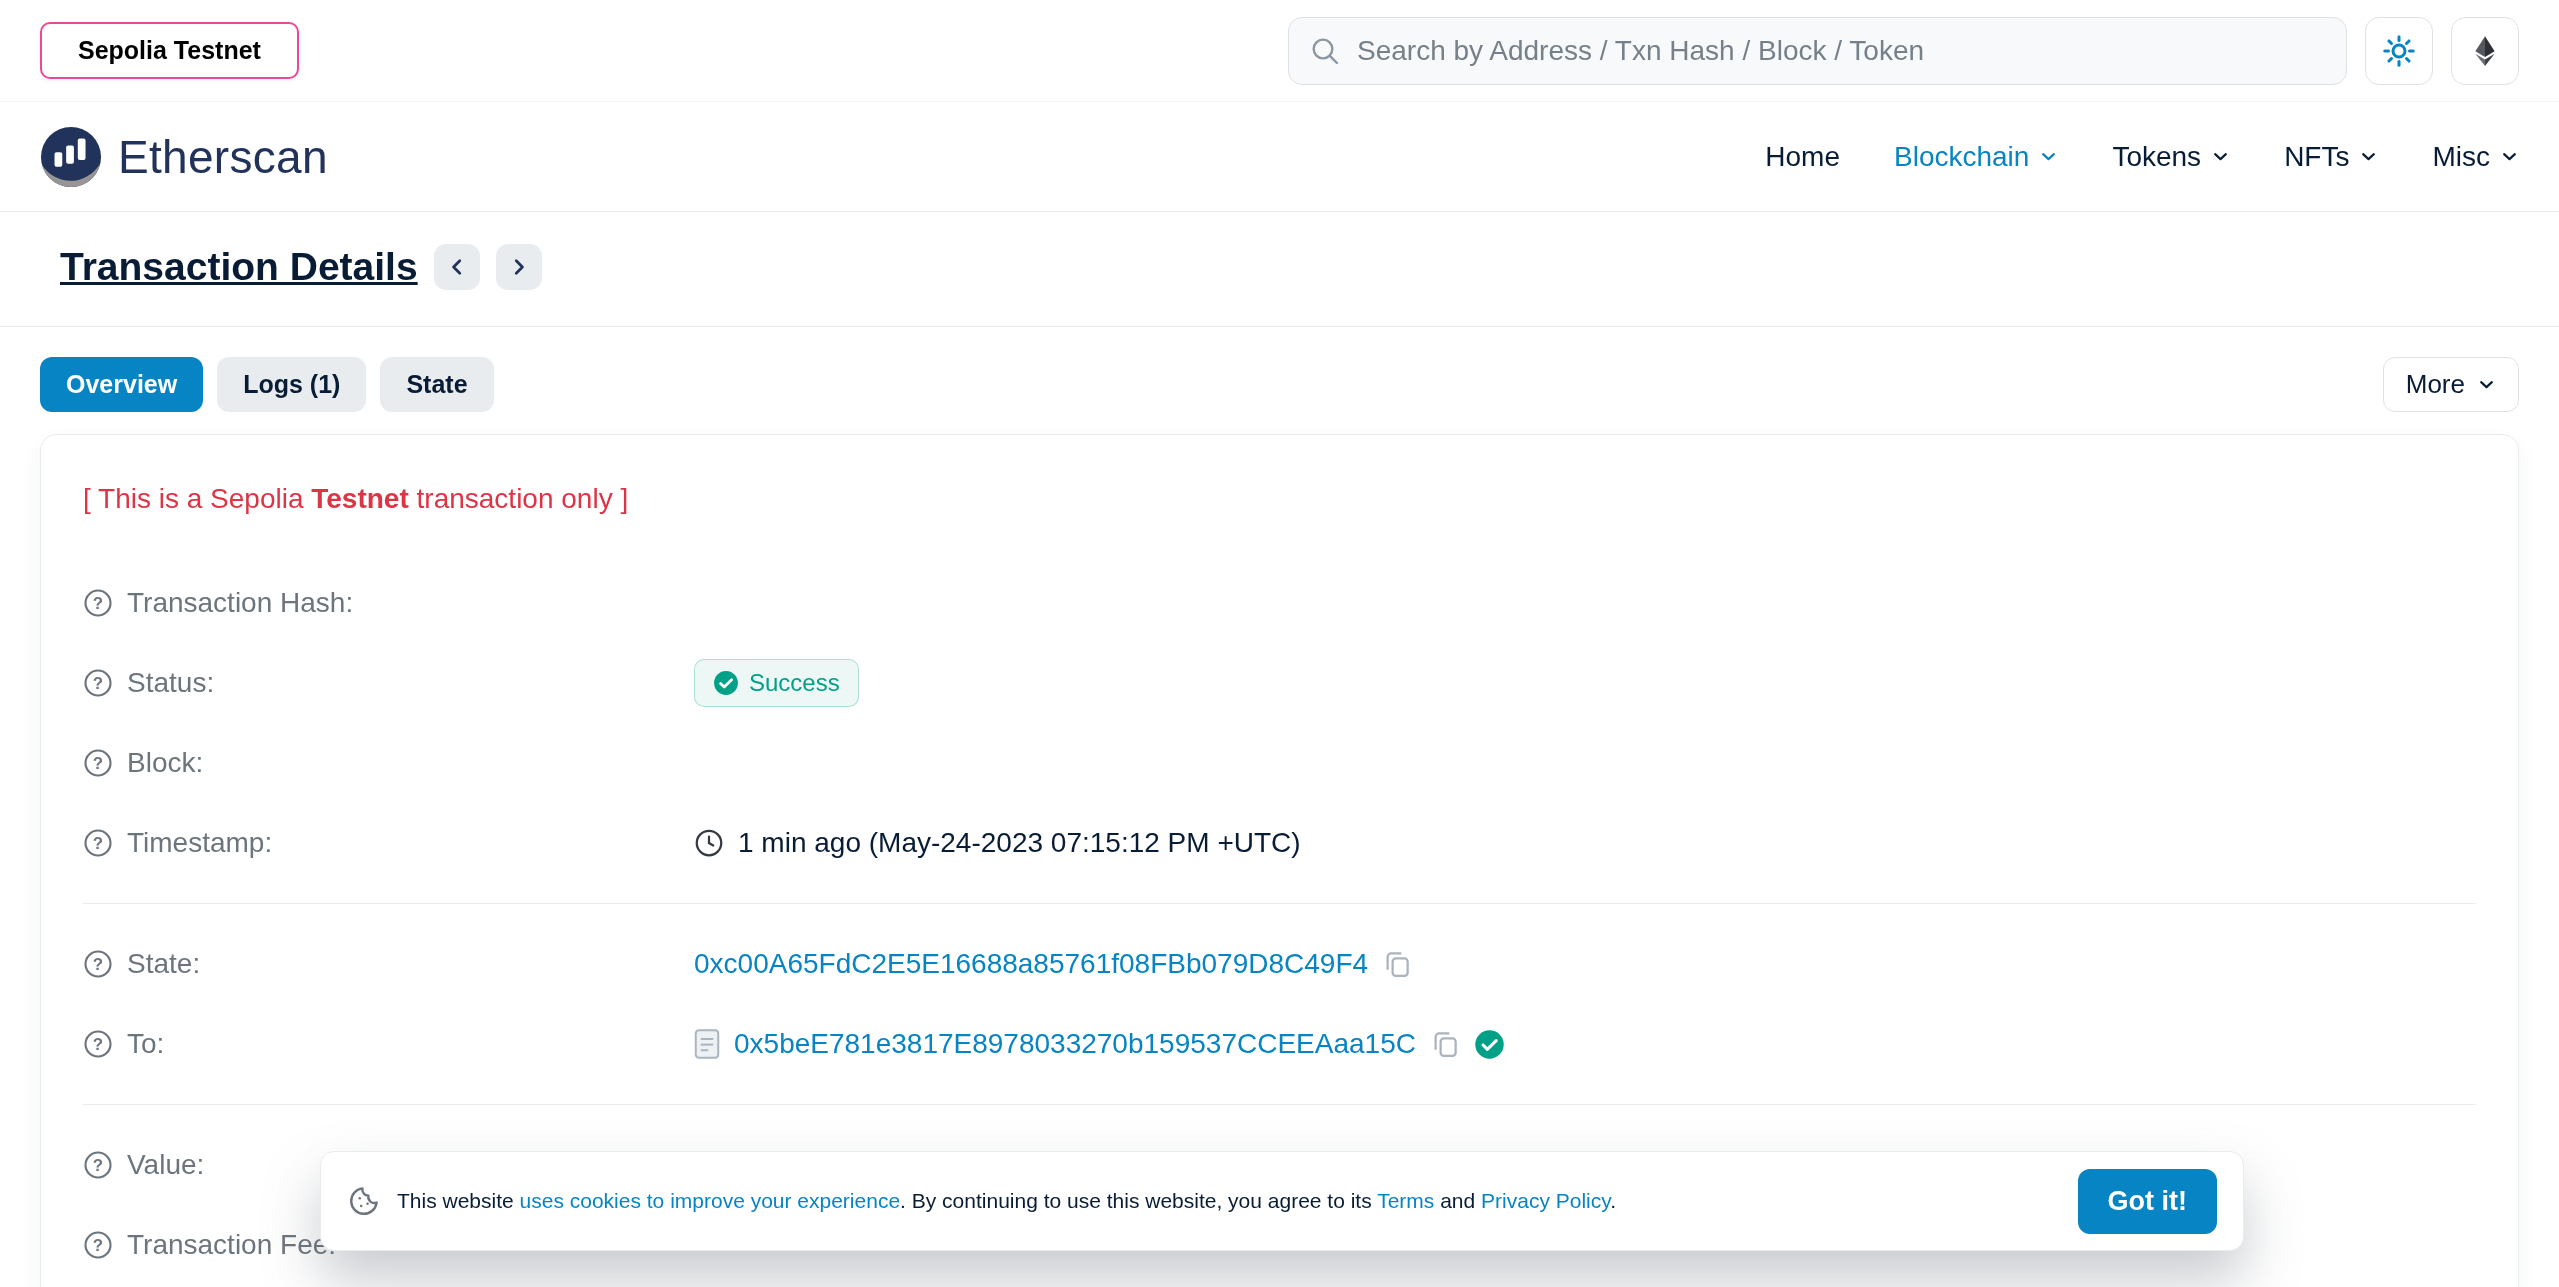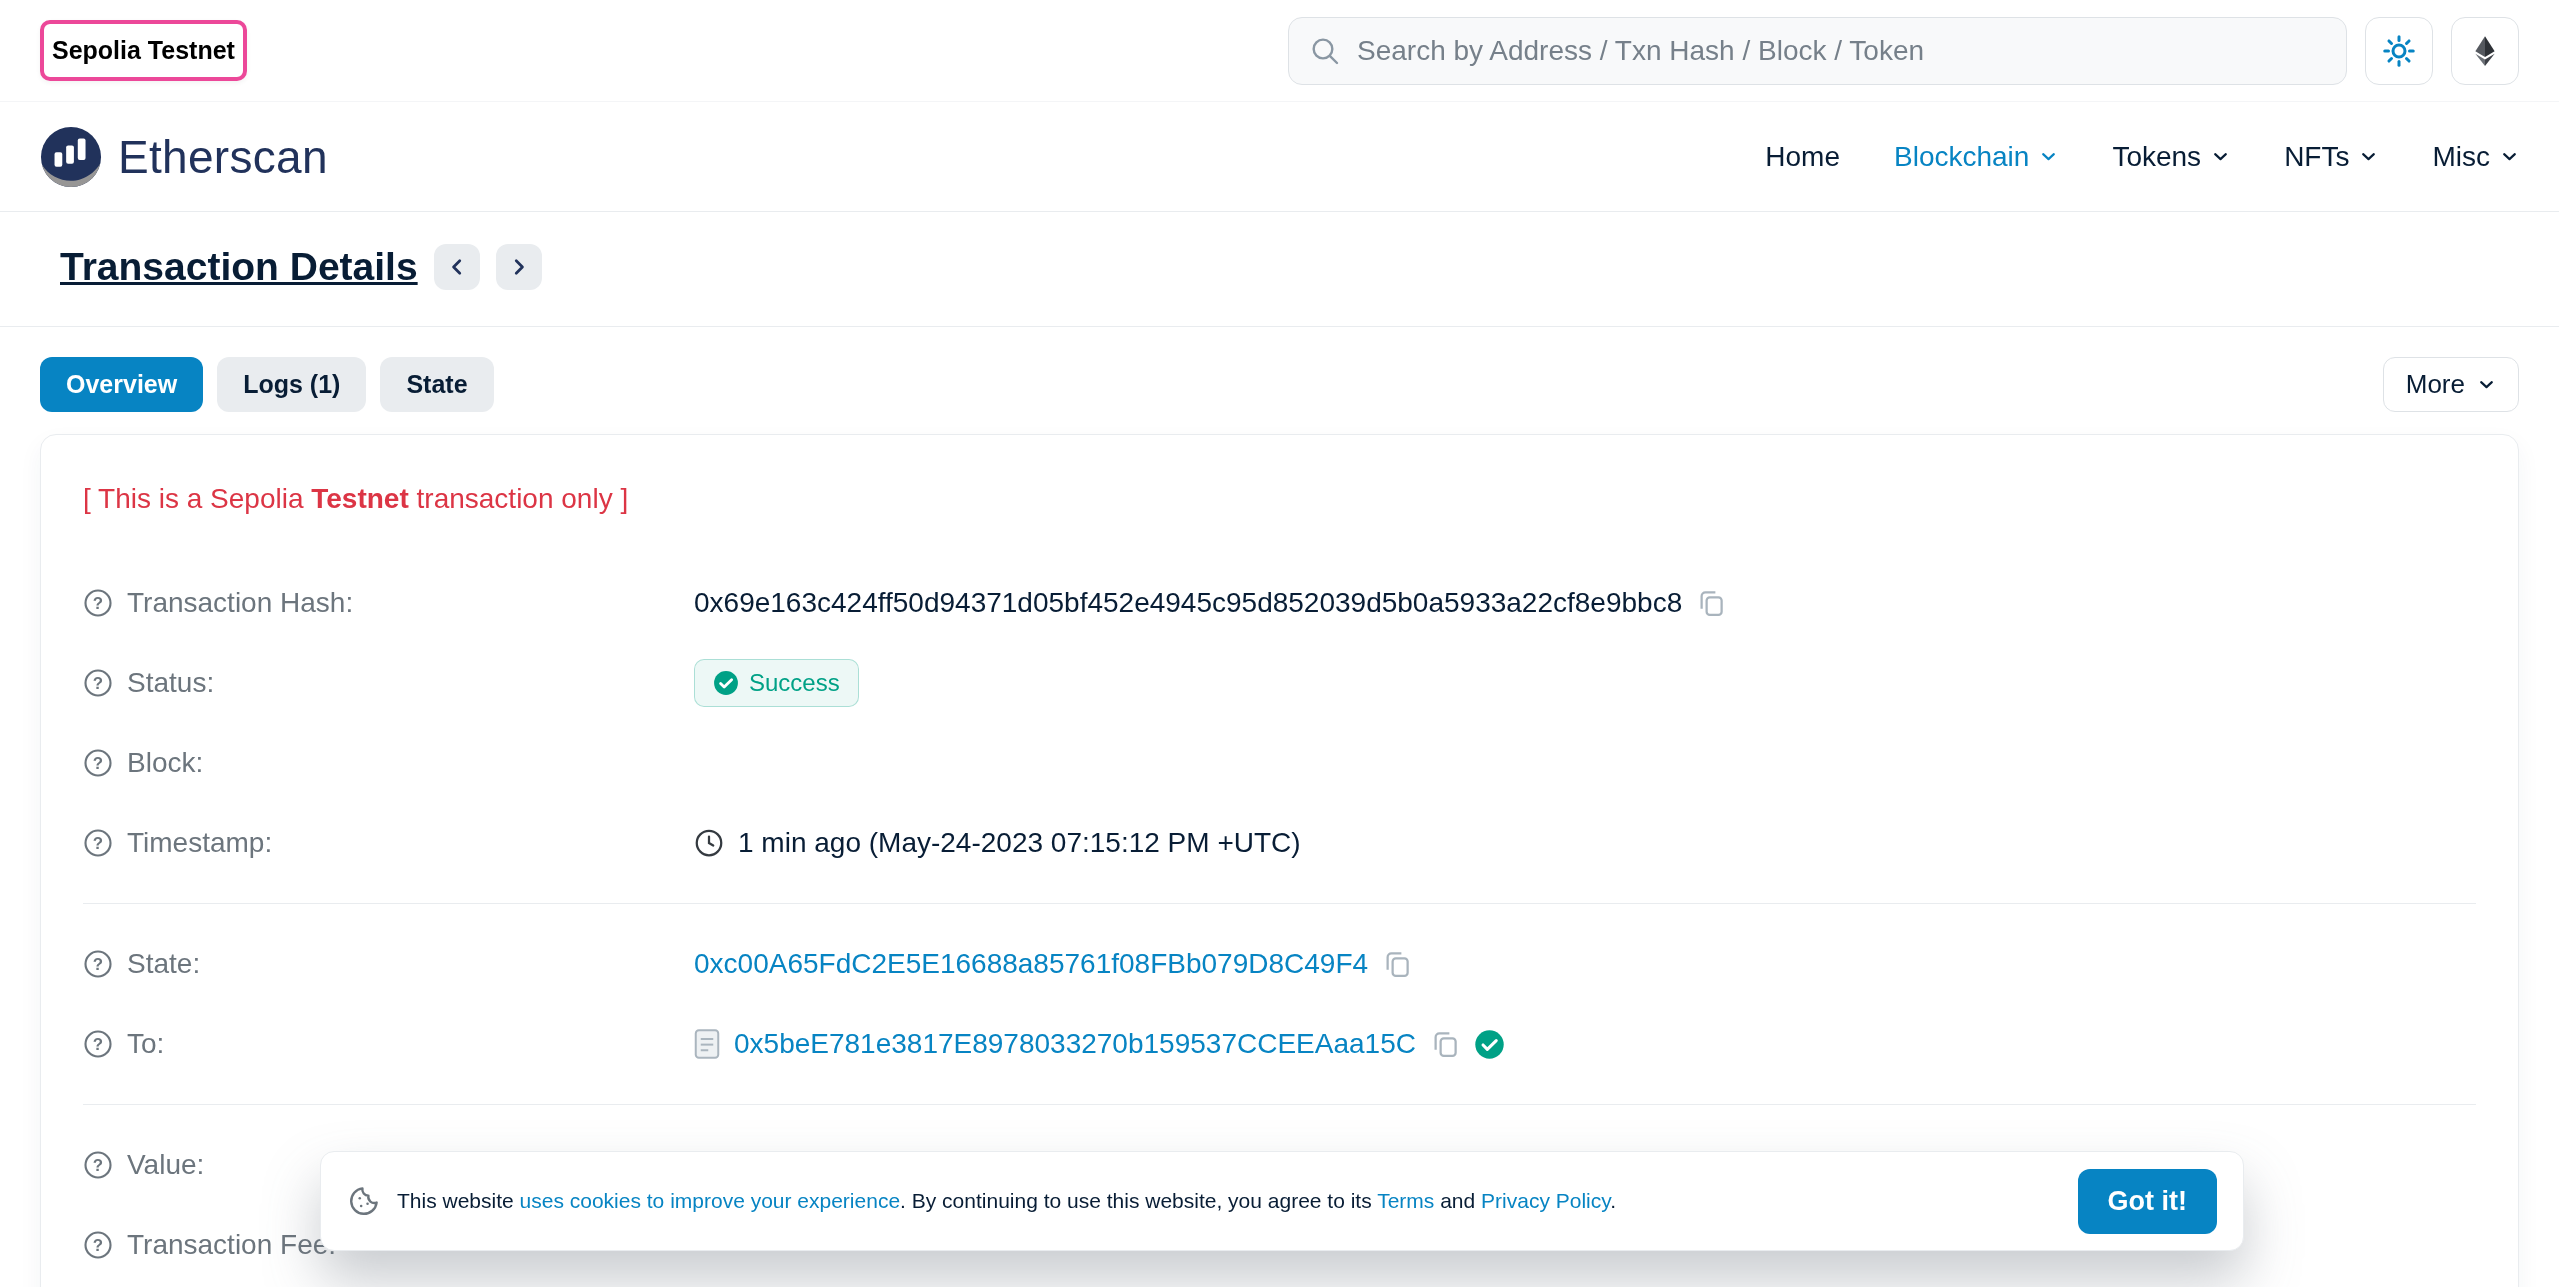--- a/index.html
+++ b/index.html
@@ -5,21 +5,21 @@
   * { box-sizing: border-box; }
   html,body { margin:0; padding:0; }
   body {
     width:2559px; height:1287px; overflow:hidden; position:relative;
     background:#ffffff; color:#081d35;
     font-family:"Liberation Sans", sans-serif;
   }
   
   .topbar { height:102px; display:flex; align-items:center; justify-content:space-between;
             padding:0 40px; border-bottom:1px solid #f4f5f7; }
-  .badge-network { border:4px solid #ec4899; border-radius:10px; padding:12px 8px;
+  .badge-network { border:2px solid #ec4899; border-radius:10px; padding:12px 36px;
             font-size:25px; font-weight:bold; background:#fff; box-shadow:0 2px 5px rgba(0,0,0,.05); cursor:pointer; }
   .topbar-right { display:flex; align-items:center; gap:18px; }
   .searchbox { width:1059px; height:68px; border:1px solid #dee2e6; background:#f8f9fa;
             border-radius:14px; display:flex; align-items:center; padding:0 20px; gap:14px; }
   .searchbox input { border:none; outline:none; background:transparent; font-size:28px;
             color:#212529; width:100%; font-family:inherit; }
   .searchbox input::placeholder { color:#76808a; }
   .iconbtn { width:68px; height:68px; border:1px solid #dee2e6; border-radius:14px; background:#fff;
             display:flex; align-items:center; justify-content:center; cursor:pointer; padding:0; }
   
@@ -217,31 +217,20 @@
   <div class="row">
     <div class="row-label">
       <span style="display:flex;">
           <svg width="30" height="30" viewBox="0 0 24 24">
             <circle cx="12" cy="12" r="10" fill="none" stroke="#6c757d" stroke-width="1.7"></circle>
             <text x="12" y="16.6" text-anchor="middle" font-size="13.5" font-weight="bold" fill="#6c757d" font-family="Liberation Sans, sans-serif">?</text>
           </svg>
         </span>
       <span>Transaction Hash:</span>
     </div>
-    <div class="row-value">
-      <span>0x69e163c424ff50d94371d05bf452e4945c95d852039d5b0a5933a22cf8e9bbc8</span>
-      <button class="icon-btn-plain">
-        <span style="display:flex;">
-            <svg width="30" height="30" viewBox="0 0 24 24" fill="none" stroke="#a9b4bd" stroke-width="1.8" stroke-linejoin="round">
-              <rect x="8.5" y="7.5" width="12" height="14" rx="2.5"></rect>
-              <path d="M15.5 3.5h-8a3 3 0 0 0-3 3v10"></path>
-            </svg>
-          </span>
-      </button>
-    </div>
   </div>
 
   <div class="row">
     <div class="row-label">
       <span style="display:flex;">
           <svg width="30" height="30" viewBox="0 0 24 24">
             <circle cx="12" cy="12" r="10" fill="none" stroke="#6c757d" stroke-width="1.7"></circle>
             <text x="12" y="16.6" text-anchor="middle" font-size="13.5" font-weight="bold" fill="#6c757d" font-family="Liberation Sans, sans-serif">?</text>
           </svg>
         </span>

